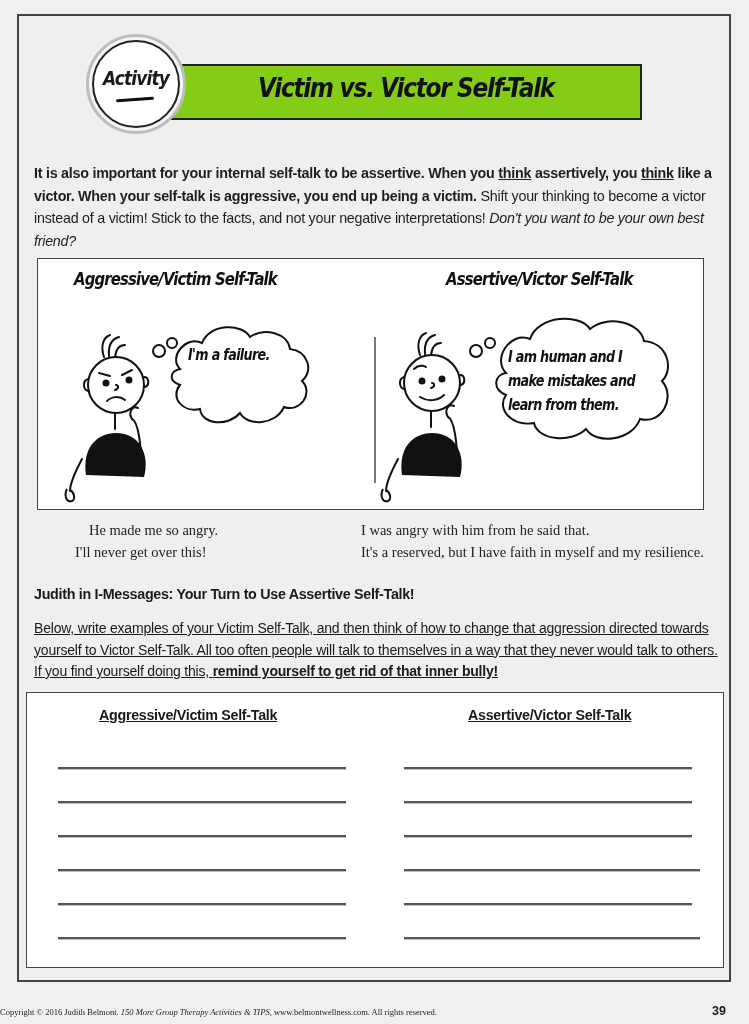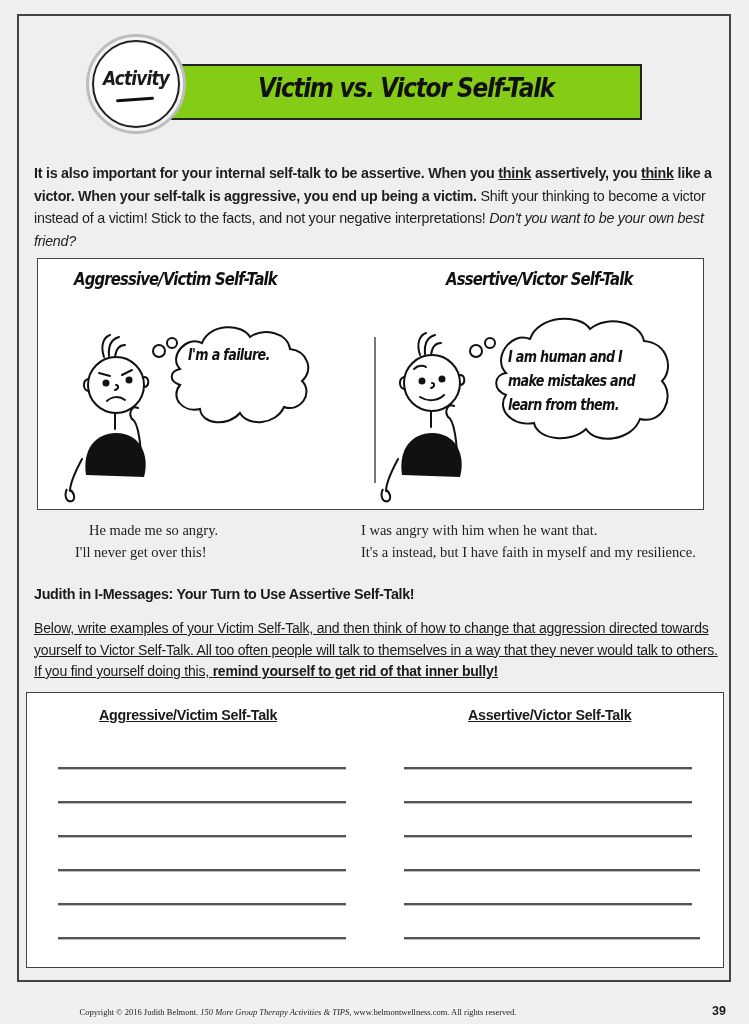--- a/index.html
+++ b/index.html
@@ -46,21 +46,21 @@
   .subhead { position:absolute; left:34px; top:586px; font-size:14.3px; font-weight:bold; letter-spacing:-0.3px; }
   .para2 { position:absolute; left:34px; top:618px; width:690px; font-size:14px; line-height:21.5px; letter-spacing:-0.2px;text-decoration:underline; }
 
   
   .worksheet { position:absolute; left:26px; top:692px; width:698px; height:276px; background:#fff;
                border:1.5px solid #444; box-sizing:border-box; }
   .ws-head { position:absolute; top:14px; font-size:14.3px; font-weight:bold; text-decoration:underline;
              letter-spacing:-0.3px; color:#1a1a1a; }
   .ws-line { position:absolute; height:1.5px; background:#555; border-bottom:1px solid #bbb; }
 
-  .footer { position:absolute; left:0; width:596px; top:1007px; text-align:center; font-family:"Liberation Serif", serif;
+  .footer { position:absolute; left:0; width:596px; top:1007px; text-align:left; font-family:"Liberation Serif", serif;
             font-size:8.5px; color:#222; }
   .page-num { position:absolute; left:712px; top:1004px; font-size:12.5px; font-weight:bold; }
 </style>
 </head>
 <body>
 
 <div class="frame"></div>
 
 <div class="title-bar">
   <div class="title-text">Victim vs. Victor Self-Talk</div>
@@ -144,22 +144,22 @@
   </svg>
   <div class="thought" style="left:470px; top:86px;">
     <div>I am human and I</div>
     <div>make mistakes and</div>
     <div>learn from them.</div>
   </div>
 </div>
 
 <div class="example" style="left:75px; top:522px;margin-left:14px;">He made me so angry.</div>
 <div class="example" style="left:75px; top:544px;">I'll never get over this!</div>
-<div class="example" style="left:361px; top:522px;">I was angry with him when he want that.</div>
-<div class="example" style="left:361px; top:544px;">It's a instead, but I have faith in myself and my resilience.</div>
+<div class="example" style="left:361px; top:522px;">I was angry with him from he said that.</div>
+<div class="example" style="left:361px; top:544px;">It's a reserved, but I have faith in myself and my resilience.</div>
 
 <div class="subhead">Judith in I-Messages: Your Turn to Use Assertive Self-Talk!</div>
 <div class="para2"><span>Below, write examples of your Victim Self-Talk, and then think of how to change that aggression directed towards yourself to Victor Self-Talk. All too often people will talk to themselves in a way that they never would talk to others. If you find yourself doing this, </span><b>remind yourself to get rid of that inner bully!</b></div>
 
 <div class="worksheet">
   <div class="ws-head" style="left:72px;">Aggressive/Victim Self-Talk</div>
   <div class="ws-head" style="left:441px;">Assertive/Victor Self-Talk</div>
 
   <div class="ws-line" style="left:31px; width:288px; top:74px;"></div>
   <div class="ws-line" style="left:31px; width:288px; top:108px;"></div>

